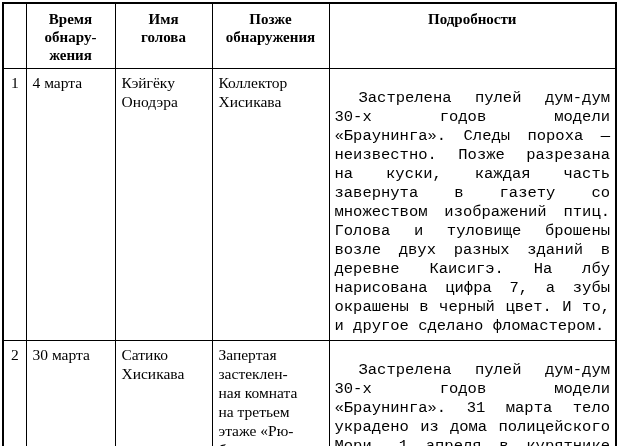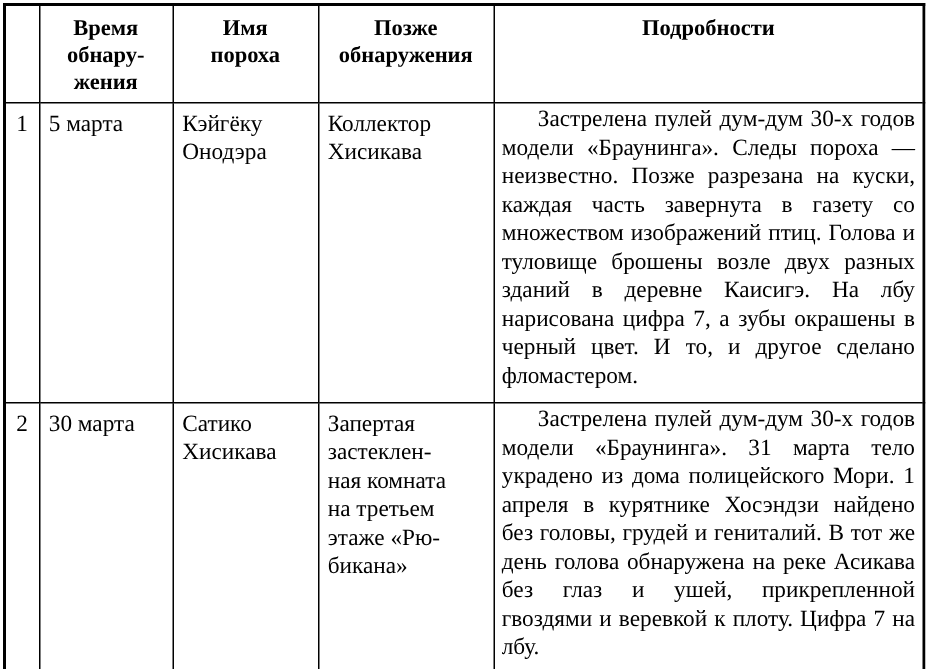--- a/index.html
+++ b/index.html
@@ -57,21 +57,22 @@
     padding-right: 2px;
   }
   td.cell-time, td.cell-name, td.cell-place {
     text-align: left;
     padding-left: 6px;
   }
   td.cell-details {
     text-align: justify;
     text-indent: 24px;
     white-space: normal;
-    padding: 1px 5px 4px 5px;
+    padding: 20px 5px 4px 5px;
+    font-family: Liberation Mono, monospace;
   }
 </style>
 </head>
 <body>
 
 <div class="page">
   <table class="crime-table">
     <colgroup>
       <col class="c-num">
       <col class="c-time">
@@ -79,30 +80,30 @@
       <col class="c-place">
       <col class="c-details">
     </colgroup>
     <thead>
       <tr>
         <th></th>
         <th>Время
 обнару-
 жения</th>
         <th>Имя
-пороха</th>
+голова</th>
         <th>Позже
 обнаружения</th>
         <th>Подробности</th>
       </tr>
     </thead>
     <tbody>
       <tr class="data-row-1">
         <td class="cell-num">1</td>
-        <td class="cell-time">5 марта</td>
+        <td class="cell-time">4 марта</td>
         <td class="cell-name">Кэйгёку
 Онодэра</td>
         <td class="cell-place">Коллектор
 Хисикава</td>
         <td class="cell-details">Застрелена пулей дум-дум 30-х годов модели «Браунинга». Следы пороха — неизвестно. Позже разрезана на куски, каждая часть завернута в газету со множеством изображений птиц. Голова и туловище брошены возле двух разных зданий в деревне Каисигэ. На лбу нарисована цифра 7, а зубы окрашены в черный цвет. И то, и другое сделано фломастером.</td>
       </tr>
       <tr class="data-row-2">
         <td class="cell-num">2</td>
         <td class="cell-time">30 марта</td>
         <td class="cell-name">Сатико

